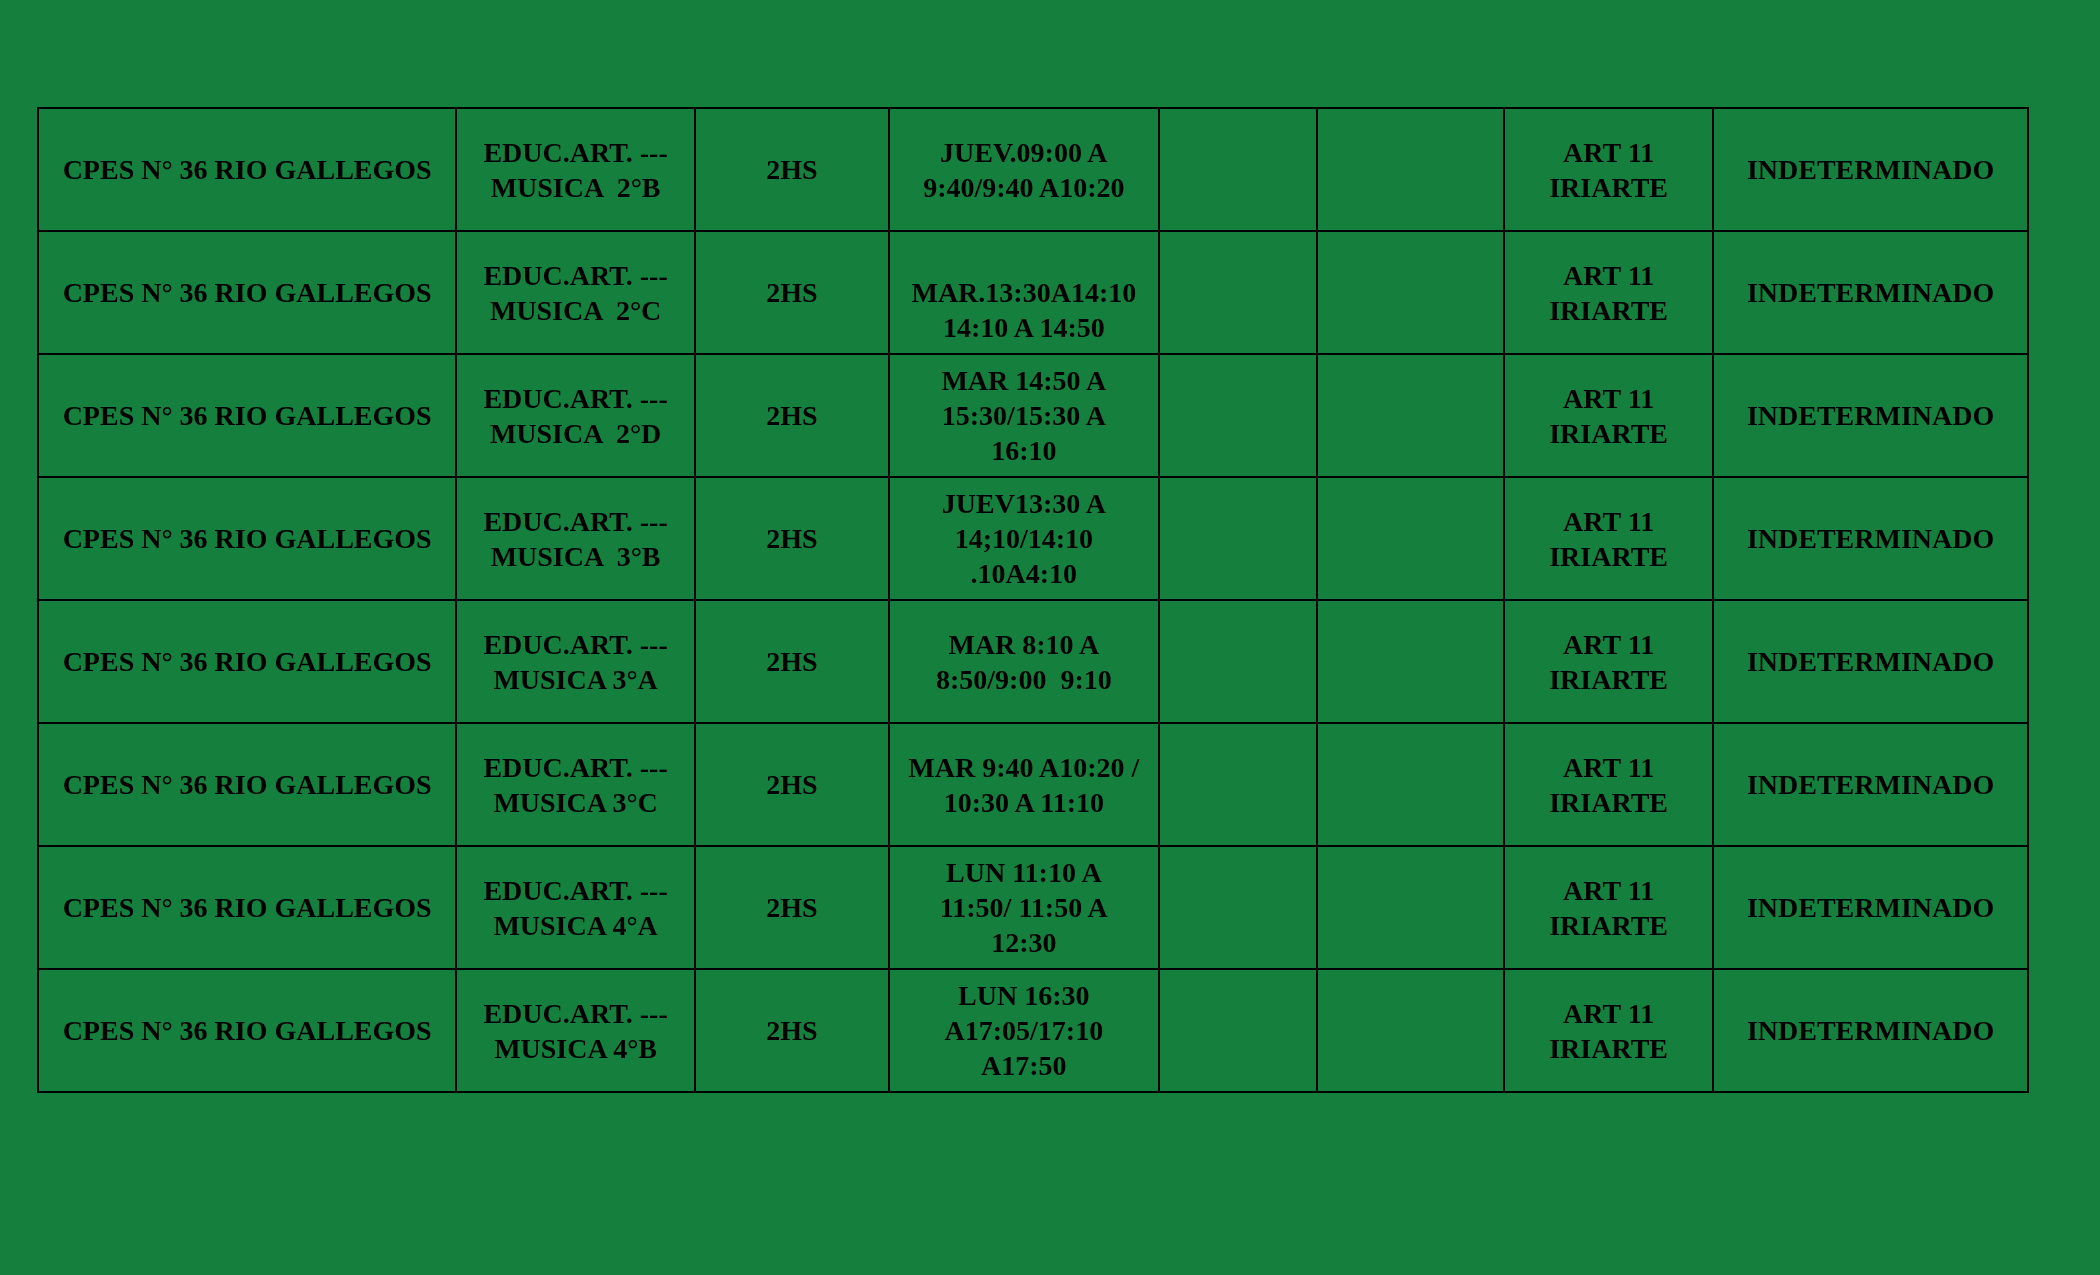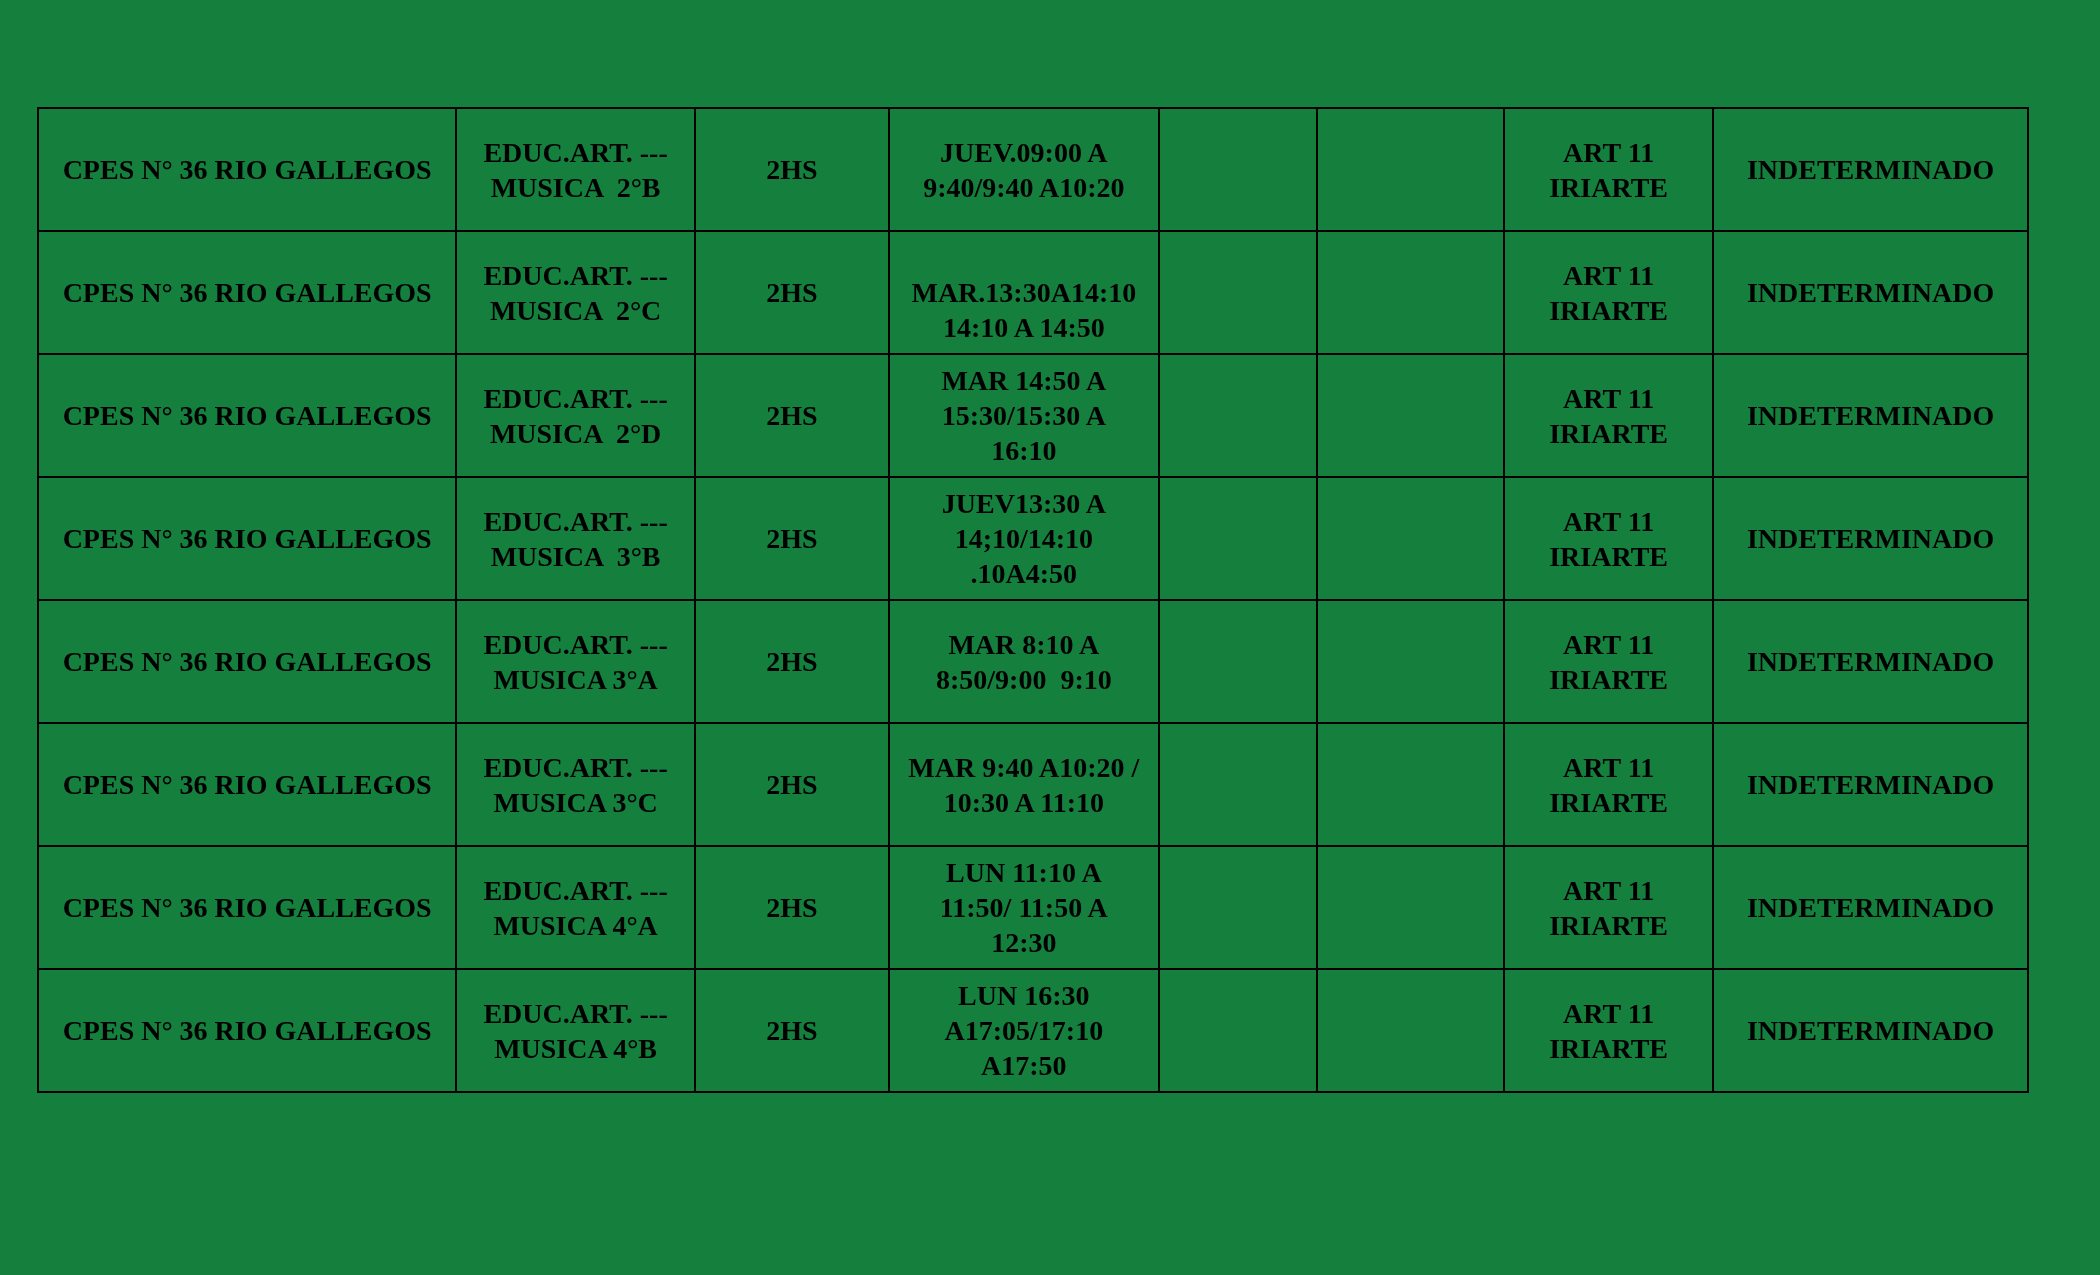--- a/index.html
+++ b/index.html
@@ -104,21 +104,21 @@
 IRIARTE</td>
           <td class="col-7">INDETERMINADO</td>
         </tr>
         <tr>
           <td class="col-0">CPES N° 36 RIO GALLEGOS</td>
           <td class="col-1">EDUC.ART. ---
 MUSICA  3°B</td>
           <td class="col-2">2HS</td>
           <td class="col-3">JUEV13:30 A
 14;10/14:10
-.10A4:50</td>
+.10A4:10</td>
           <td class="col-4"></td>
           <td class="col-5"></td>
           <td class="col-6">ART 11
 IRIARTE</td>
           <td class="col-7">INDETERMINADO</td>
         </tr>
         <tr>
           <td class="col-0">CPES N° 36 RIO GALLEGOS</td>
           <td class="col-1">EDUC.ART. ---
 MUSICA 3°A</td>

